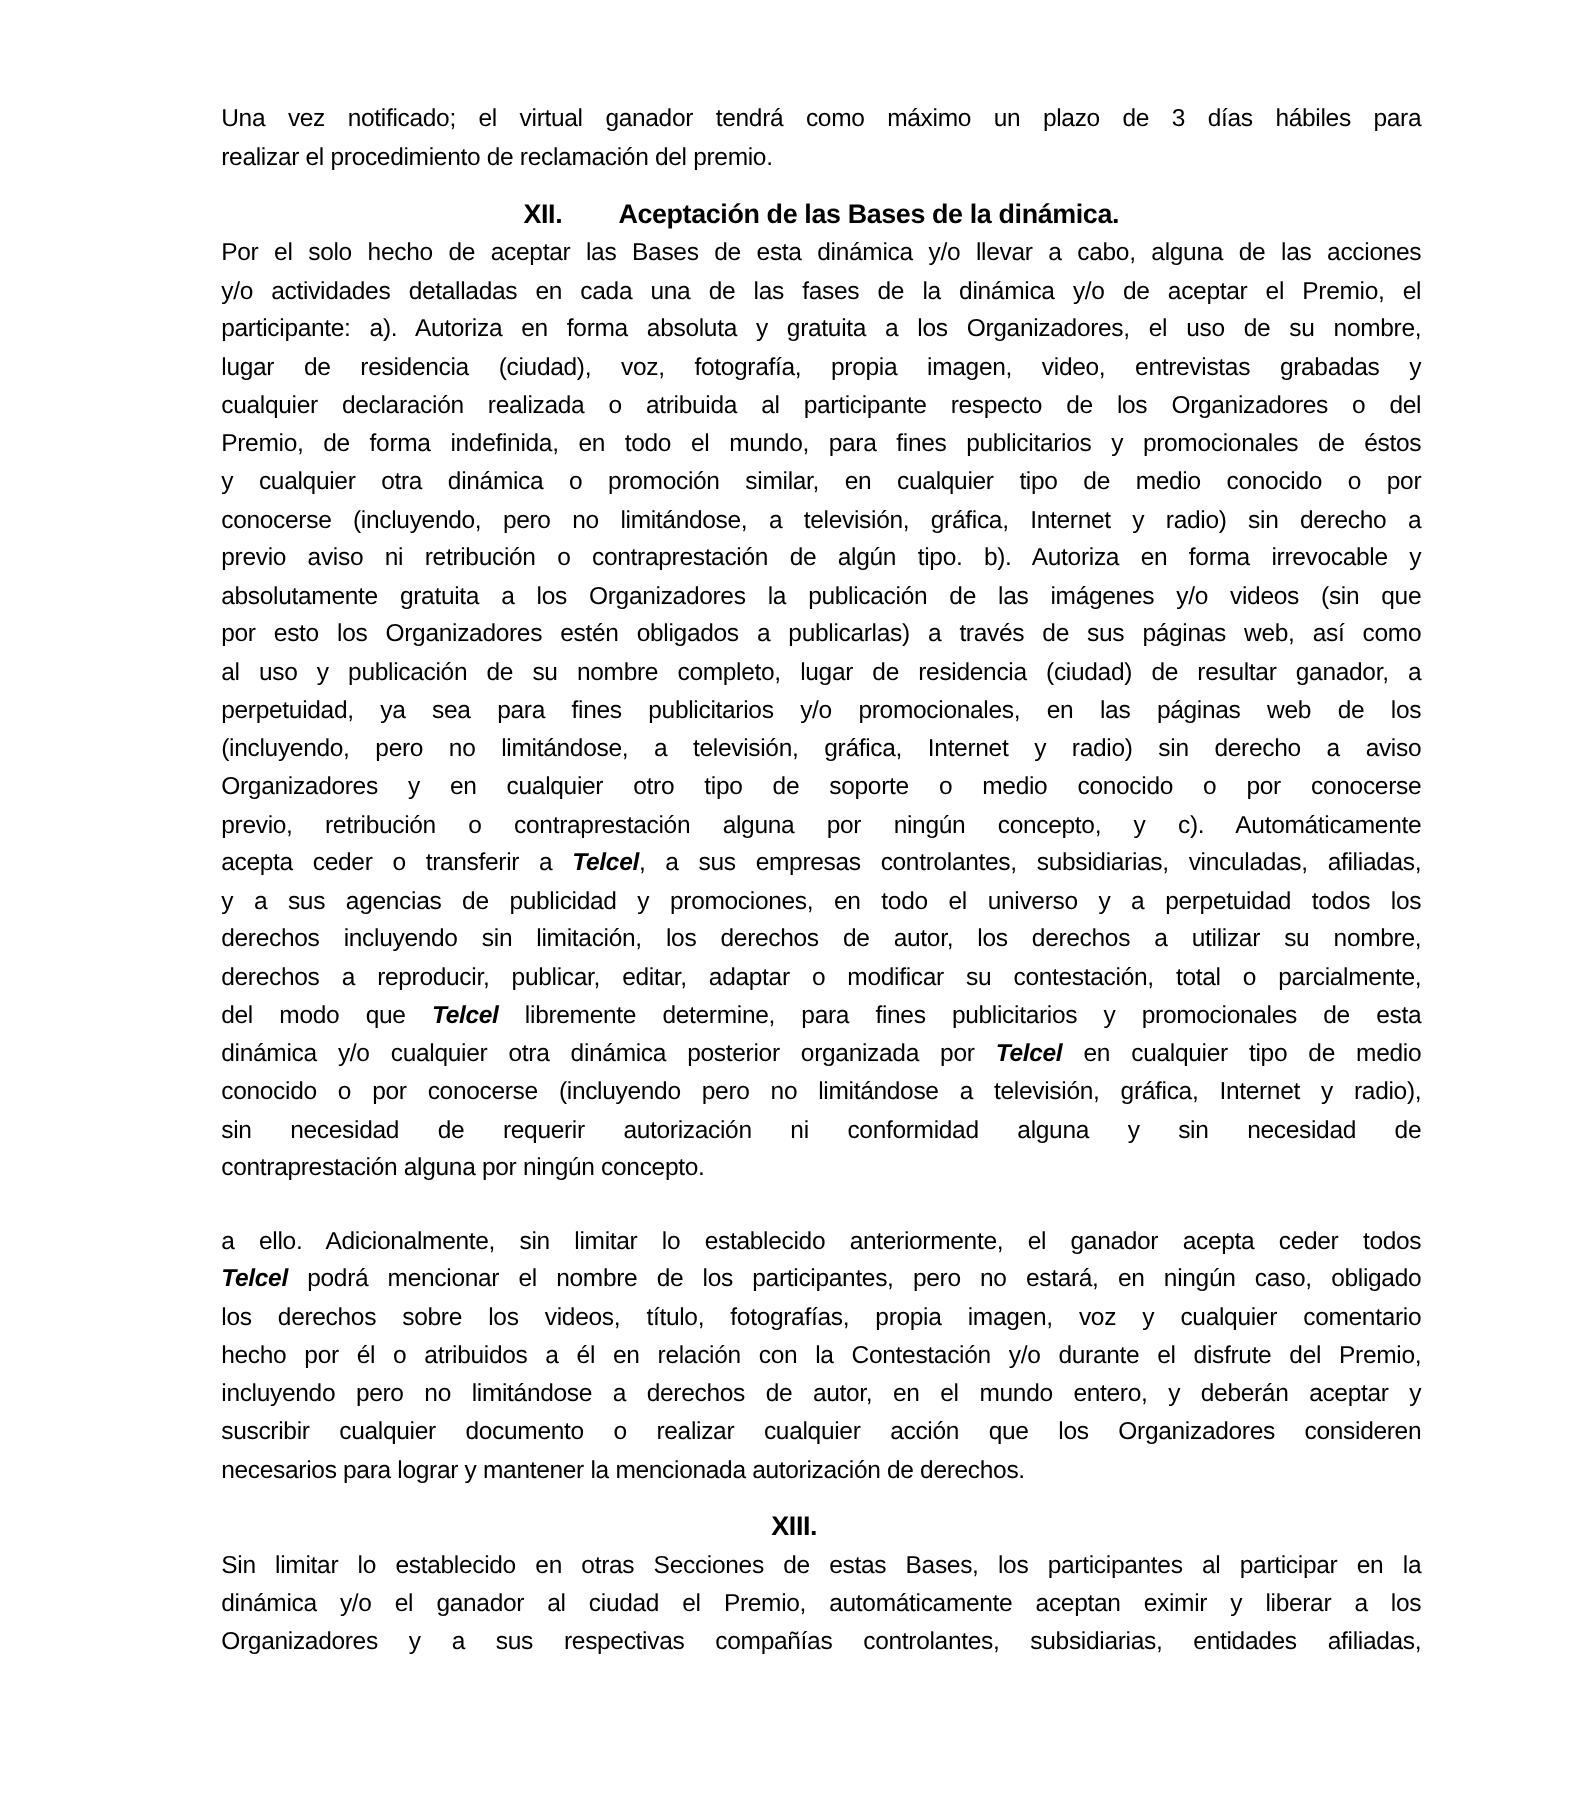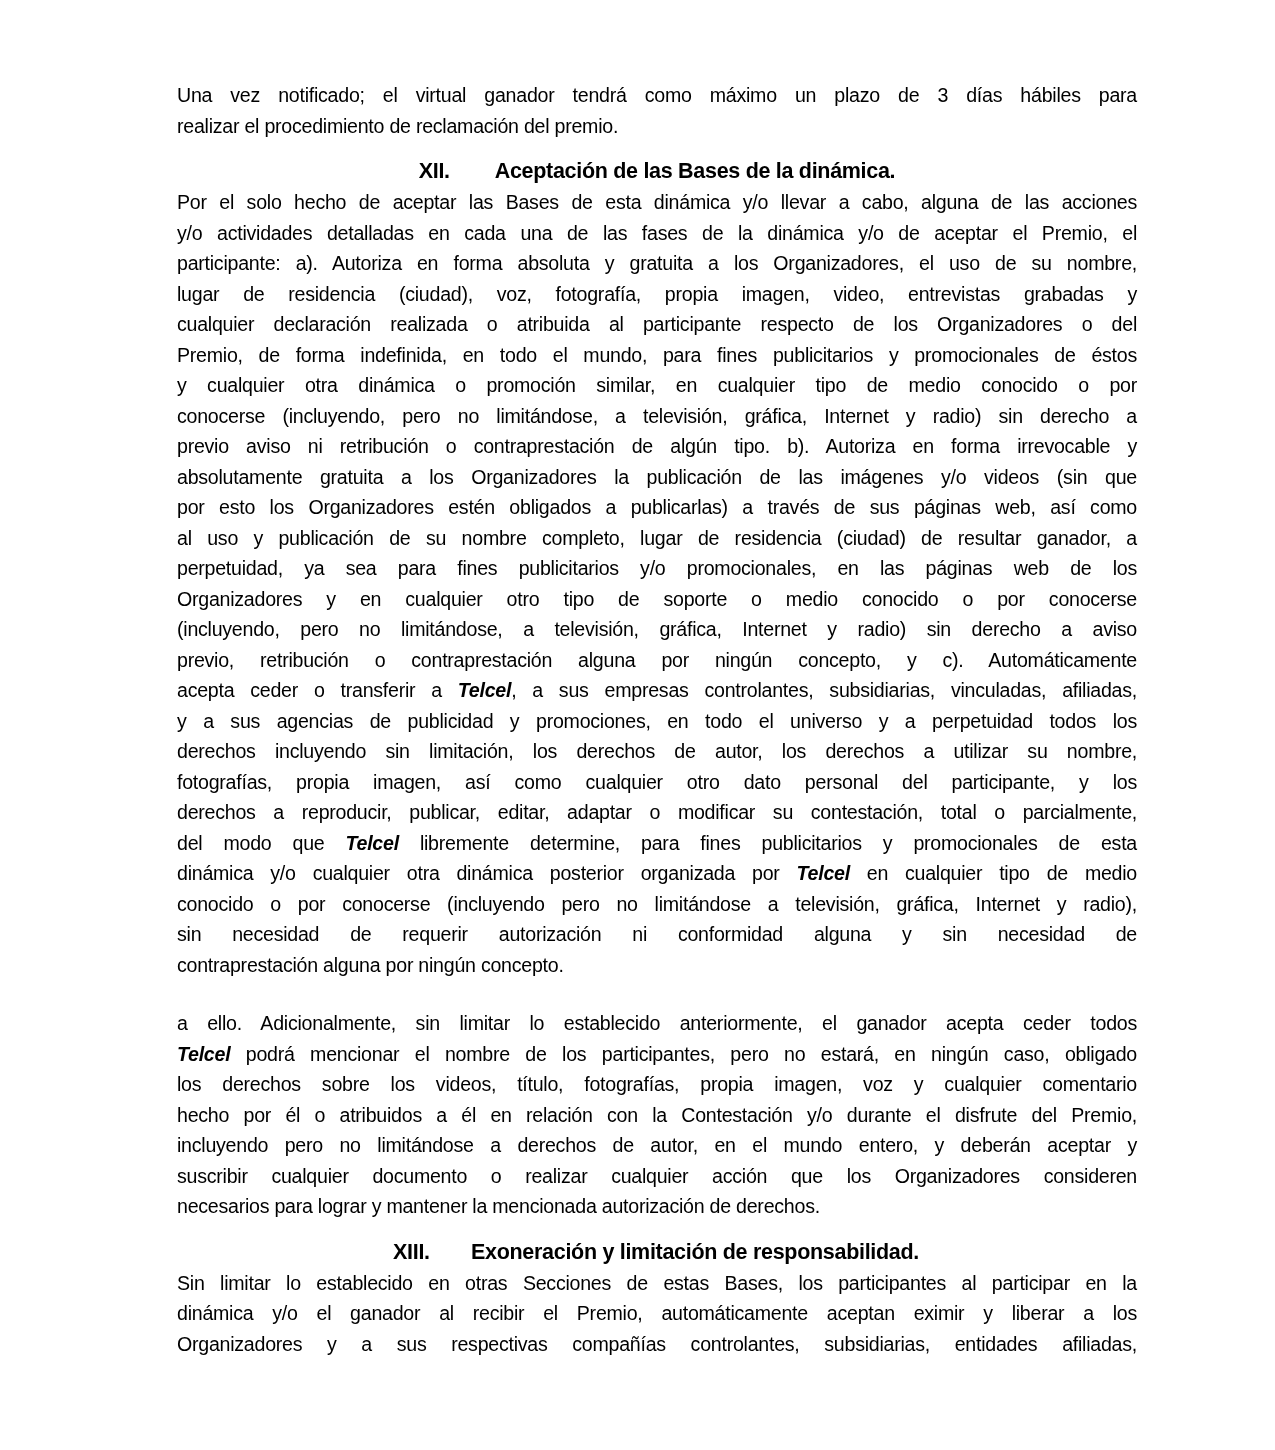--- a/index.html
+++ b/index.html
@@ -85,27 +85,26 @@
       <span class="line"><span>lugar de residencia (ciudad), voz, fotografía, propia imagen, video, entrevistas grabadas y</span></span>
       <span class="line"><span>cualquier declaración realizada o atribuida al participante respecto de los Organizadores o del</span></span>
       <span class="line"><span>Premio, de forma indefinida, en todo el mundo, para fines publicitarios y promocionales de éstos</span></span>
       <span class="line"><span>y cualquier otra dinámica o promoción similar, en cualquier tipo de medio conocido o por</span></span>
       <span class="line"><span>conocerse (incluyendo, pero no limitándose, a televisión, gráfica, Internet y radio) sin derecho a</span></span>
       <span class="line"><span>previo aviso ni retribución o contraprestación de algún tipo.  b). Autoriza en forma irrevocable y</span></span>
       <span class="line"><span>absolutamente gratuita a los Organizadores la publicación de las imágenes y/o videos (sin que</span></span>
       <span class="line"><span>por esto los Organizadores estén obligados a publicarlas) a través de sus páginas web, así como</span></span>
       <span class="line"><span>al uso y publicación de su nombre completo, lugar de residencia (ciudad) de resultar ganador, a</span></span>
       <span class="line"><span>perpetuidad, ya sea para fines publicitarios y/o promocionales, en las páginas web de los</span></span>
+      <span class="line"><span>(incluyendo, pero no limitándose, a televisión, gráfica, Internet y radio) sin derecho a aviso</span></span>
       <span class="line"><span>Organizadores y en cualquier otro tipo de soporte o medio conocido o por conocerse</span></span>
-      <span class="line"><span>(incluyendo, pero no limitándose, a televisión, gráfica, Internet y radio) sin derecho a aviso</span></span>
       <span class="line"><span>previo, retribución o contraprestación alguna por ningún concepto, y c). Automáticamente</span></span>
       <span class="line"><span>acepta ceder o transferir a </span><b>Telcel</b><span>, a sus empresas controlantes, subsidiarias, vinculadas, afiliadas,</span></span>
       <span class="line"><span>y a sus agencias de publicidad y promociones, en todo el universo y a perpetuidad todos los</span></span>
       <span class="line"><span>derechos incluyendo sin limitación, los derechos de autor, los derechos a utilizar su nombre,</span></span>
-      <span class="line"><span>fotografías, propia imagen, así como cualquier otro dato personal del participante, y los</span></span>
       <span class="line"><span>derechos a reproducir, publicar, editar, adaptar o modificar su contestación, total o parcialmente,</span></span>
       <span class="line"><span>del modo que </span><b>Telcel</b><span> libremente determine, para fines publicitarios y promocionales de esta</span></span>
       <span class="line"><span>dinámica y/o cualquier otra dinámica posterior organizada por </span><b>Telcel</b><span> en cualquier tipo de medio</span></span>
       <span class="line"><span>conocido o por conocerse (incluyendo pero no limitándose a televisión, gráfica, Internet y radio),</span></span>
       <span class="line"><span>sin necesidad de requerir autorización ni conformidad alguna y sin necesidad de</span></span>
       <span class="line last"><span>contraprestación alguna por ningún concepto.</span></span>
     </div>
 
   <div class="para-gap"></div>
 
@@ -114,22 +113,21 @@
       <span class="line"><b>Telcel</b><span> podrá mencionar el nombre de los participantes, pero no estará, en ningún caso, obligado</span></span>
       <span class="line"><span>los derechos sobre los videos, título, fotografías, propia imagen, voz y cualquier comentario</span></span>
       <span class="line"><span>hecho por él o atribuidos a él en relación con la Contestación y/o durante el disfrute del Premio,</span></span>
       <span class="line"><span>incluyendo pero no limitándose a derechos de autor, en el mundo entero, y deberán aceptar y</span></span>
       <span class="line"><span>suscribir cualquier documento o realizar cualquier acción que los Organizadores consideren</span></span>
       <span class="line last"><span>necesarios para lograr y mantener la mencionada autorización de derechos.</span></span>
     </div>
 
   <div class="heading h13">
     <span class="num">XIII.</span>
-    <span class="title">Exoneración y limitación de responsabilidad.</span>
   </div>
 
   <div class="para">
       <span class="line"><span>Sin limitar lo establecido en otras Secciones de estas Bases, los participantes al participar en la</span></span>
-      <span class="line"><span>dinámica y/o el ganador al recibir el Premio, automáticamente aceptan eximir y liberar a los</span></span>
+      <span class="line"><span>dinámica y/o el ganador al ciudad el Premio, automáticamente aceptan eximir y liberar a los</span></span>
       <span class="line"><span>Organizadores y a sus respectivas compañías controlantes, subsidiarias, entidades afiliadas,</span></span>
     </div>
 
 </div>
 
 </body></html>

